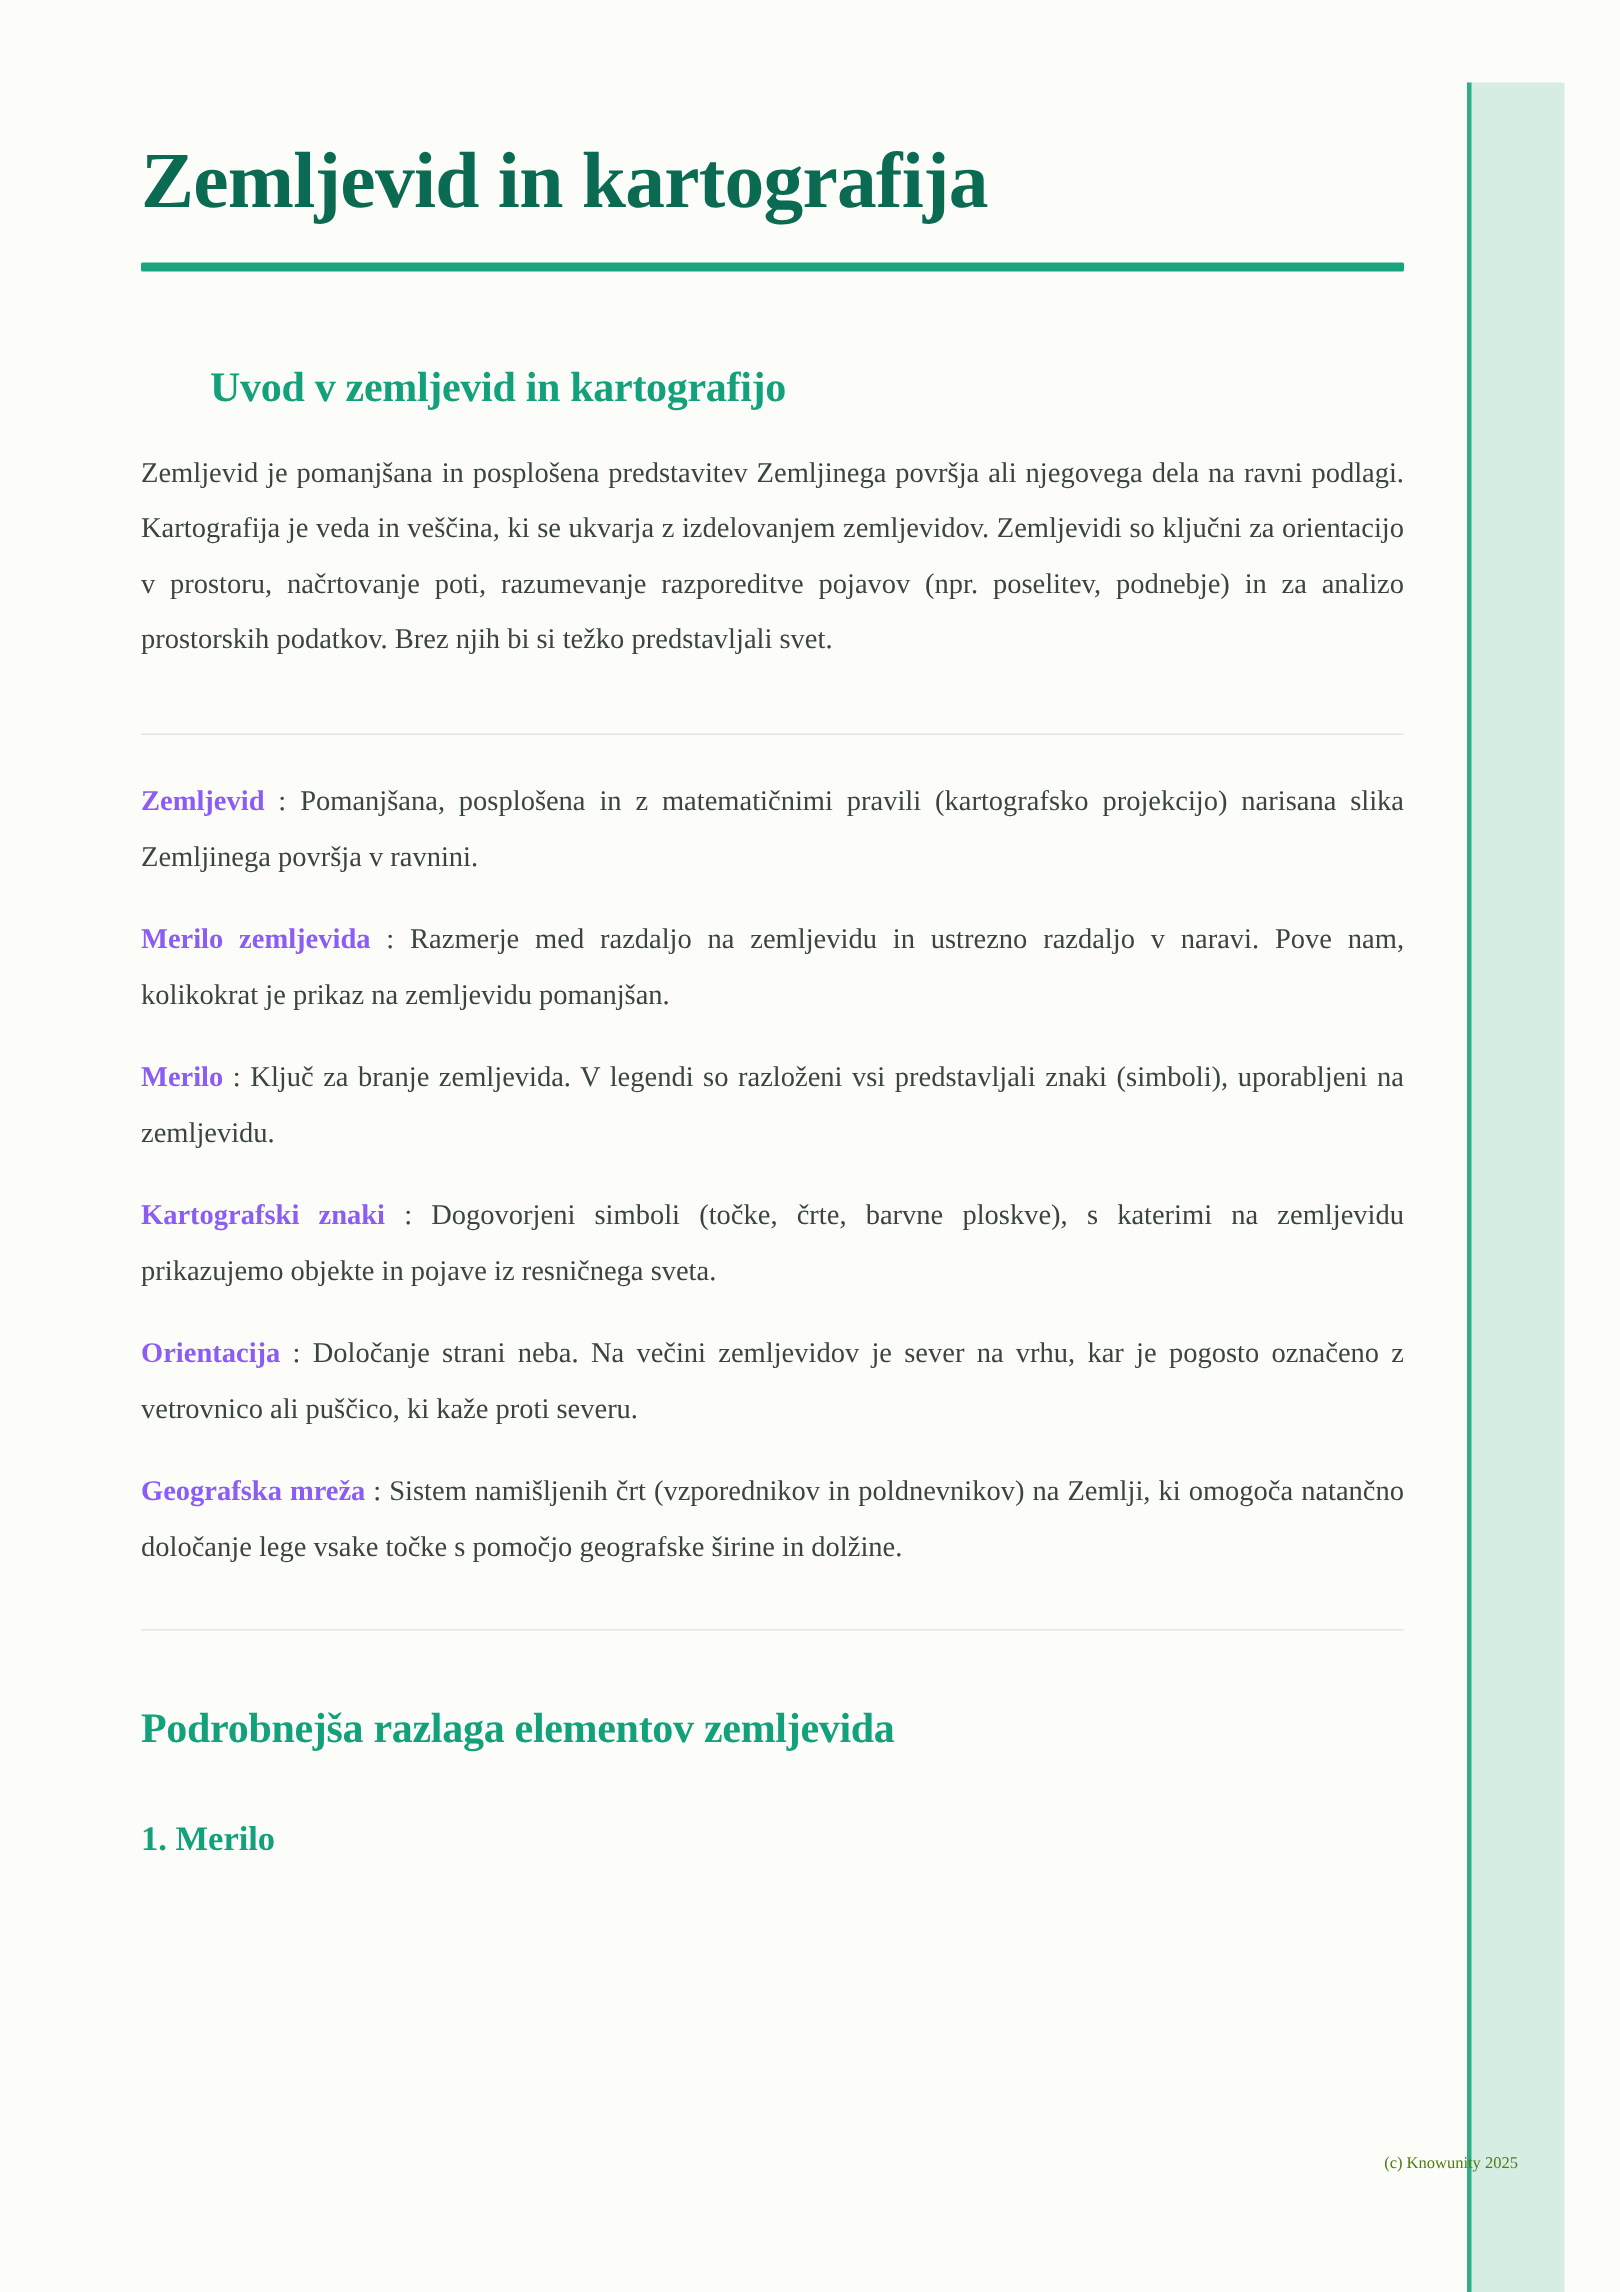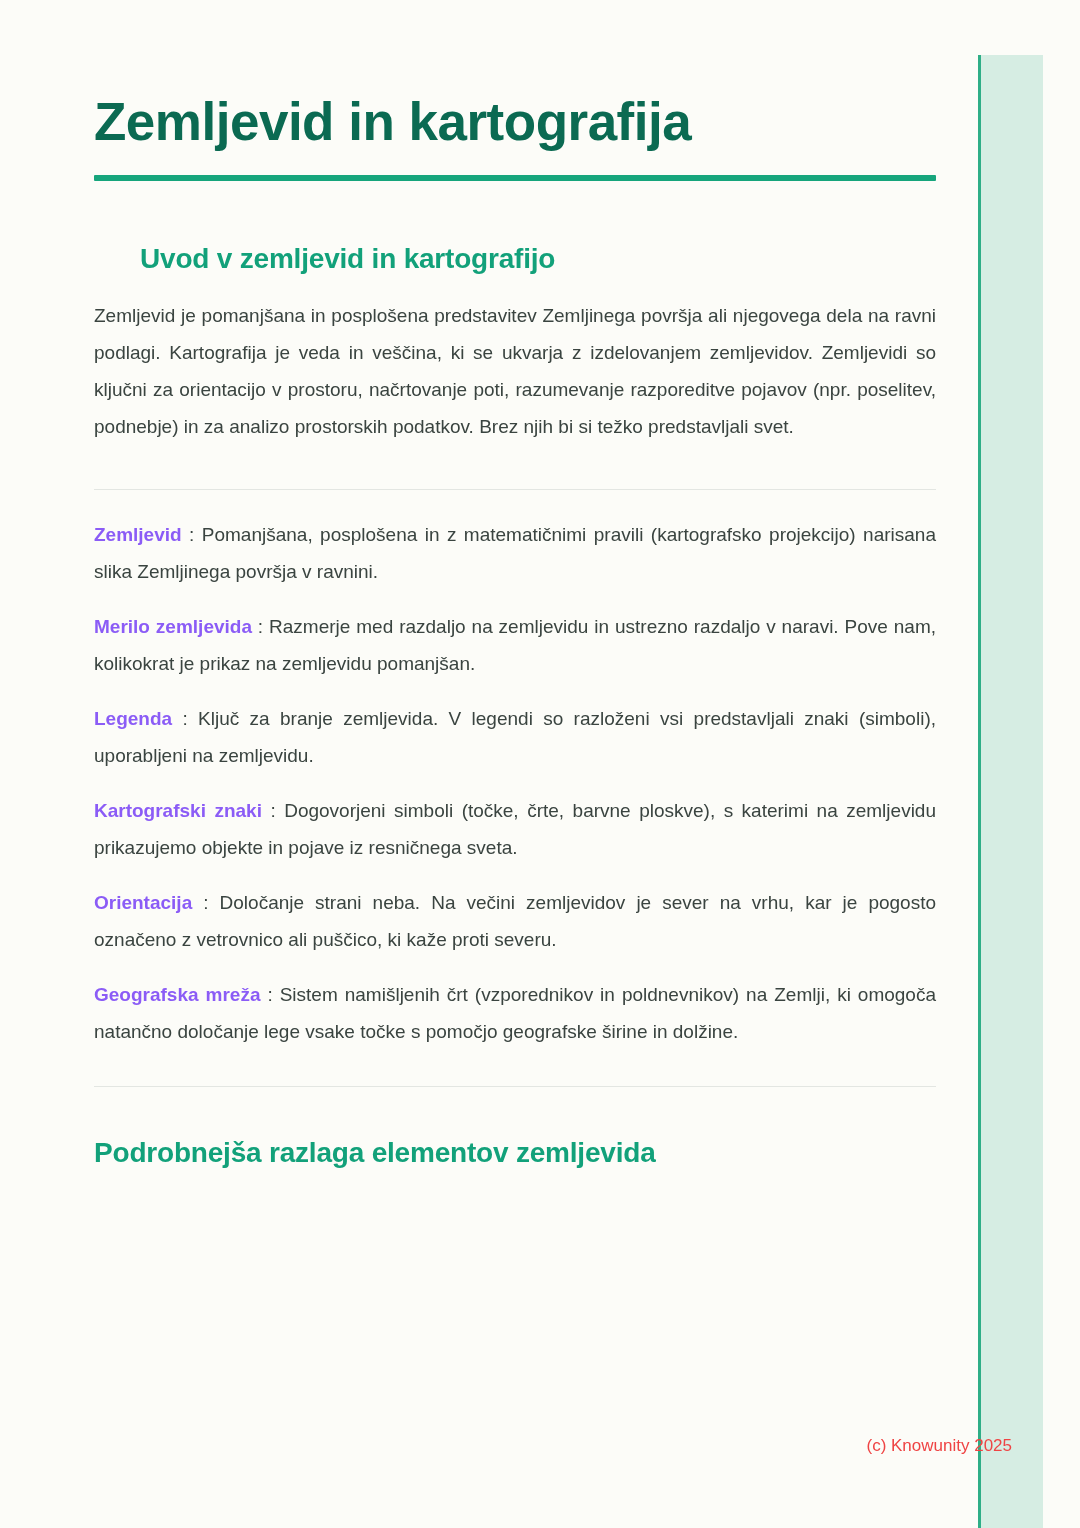--- a/index.html
+++ b/index.html
@@ -1,15 +1,15 @@
 <!DOCTYPE html>
 <html><head>
 <meta charset="utf-8">
 <style>
-  * { box-sizing: border-box; margin: 0; padding: 0; }
+  * { box-sizing: border-box; margin: 0; padding: 0; font-family: Liberation Serif, serif; }
 
   html, body {
     width: 1080px;
     height: 1528px;
     overflow: hidden;
   }
 
   body {
     position: relative;
     background: #fcfcf8;
@@ -89,22 +89,22 @@
     margin-top: 44px;
     font-size: 23px;
     font-weight: 700;
     color: #12a17a;
   }
 
   .footer-credit {
     position: absolute;
     top: 1436px;
     right: 68px;
-    font-size: 17px;
-    color: #ef4444;
+    font-size: 11px;
+    color: #4d7c0f;
     z-index: 2;
   }
 </style>
 </head>
 <body>
 
 <div class="accent-stripe"></div>
 
 <div class="content">
 
@@ -115,28 +115,29 @@
   <p class="body-text" id="intro-paragraph">Zemljevid je pomanjšana in posplošena predstavitev Zemljinega površja ali njegovega dela na ravni podlagi. Kartografija je veda in veščina, ki se ukvarja z izdelovanjem zemljevidov. Zemljevidi so ključni za orientacijo v prostoru, načrtovanje poti, razumevanje razporeditve pojavov (npr. poselitev, podnebje) in za analizo prostorskih podatkov. Brez njih bi si težko predstavljali svet.</p>
 
   <hr class="divider">
 
 
   <p class="body-text def first"><strong class="term">Zemljevid</strong><span> : Pomanjšana, posplošena in z matematičnimi pravili (kartografsko projekcijo) narisana slika Zemljinega površja v ravnini.</span></p>
 
 
   <p class="body-text def"><strong class="term">Merilo zemljevida</strong><span> : Razmerje med razdaljo na zemljevidu in ustrezno razdaljo v naravi. Pove nam, kolikokrat je prikaz na zemljevidu pomanjšan.</span></p>
 
-  <p class="body-text def"><strong class="term">Legenda</strong><span> : Ključ za branje zemljevida. V legendi so razloženi vsi predstavljali znaki (simboli), uporabljeni na zemljevidu.</span></p>
+  <p class="body-text def"><strong class="term">Merilo</strong><span> : Ključ za branje zemljevida. V legendi so razloženi vsi predstavljali znaki (simboli), uporabljeni na zemljevidu.</span></p>
 
   <p class="body-text def"><strong class="term">Kartografski znaki</strong><span> : Dogovorjeni simboli (točke, črte, barvne ploskve), s katerimi na zemljevidu prikazujemo objekte in pojave iz resničnega sveta.</span></p>
 
   <p class="body-text def"><strong class="term">Orientacija</strong><span> : Določanje strani neba. Na večini zemljevidov je sever na vrhu, kar je pogosto označeno z vetrovnico ali puščico, ki kaže proti severu.</span></p>
 
   <p class="body-text def"><strong class="term">Geografska mreža</strong><span> : Sistem namišljenih črt (vzporednikov in poldnevnikov) na Zemlji, ki omogoča natančno določanje lege vsake točke s pomočjo geografske širine in dolžine.</span></p>
 
   <hr class="divider second">
 
   <h2 class="section-heading" id="details-heading">Podrobnejša razlaga elementov zemljevida</h2>
 
+  <h3 class="sub-heading">1. Merilo</h3>
 
 </div>
 
 <div class="footer-credit">(c) Knowunity 2025</div>
 
 </body></html>

